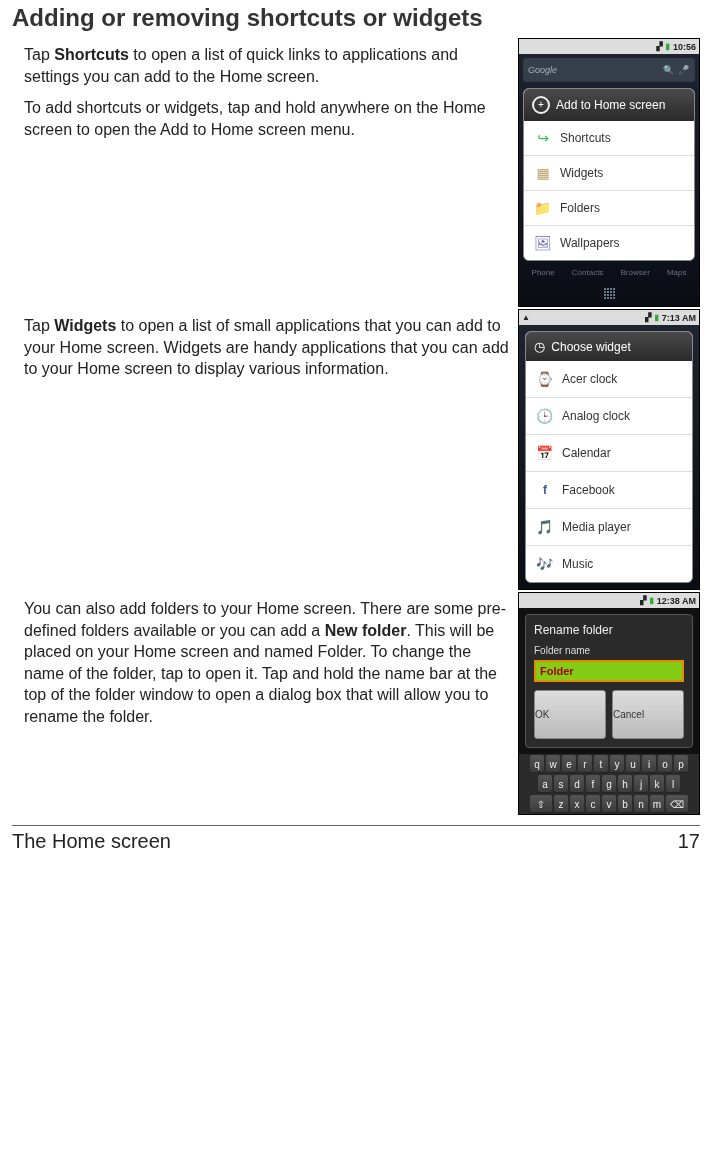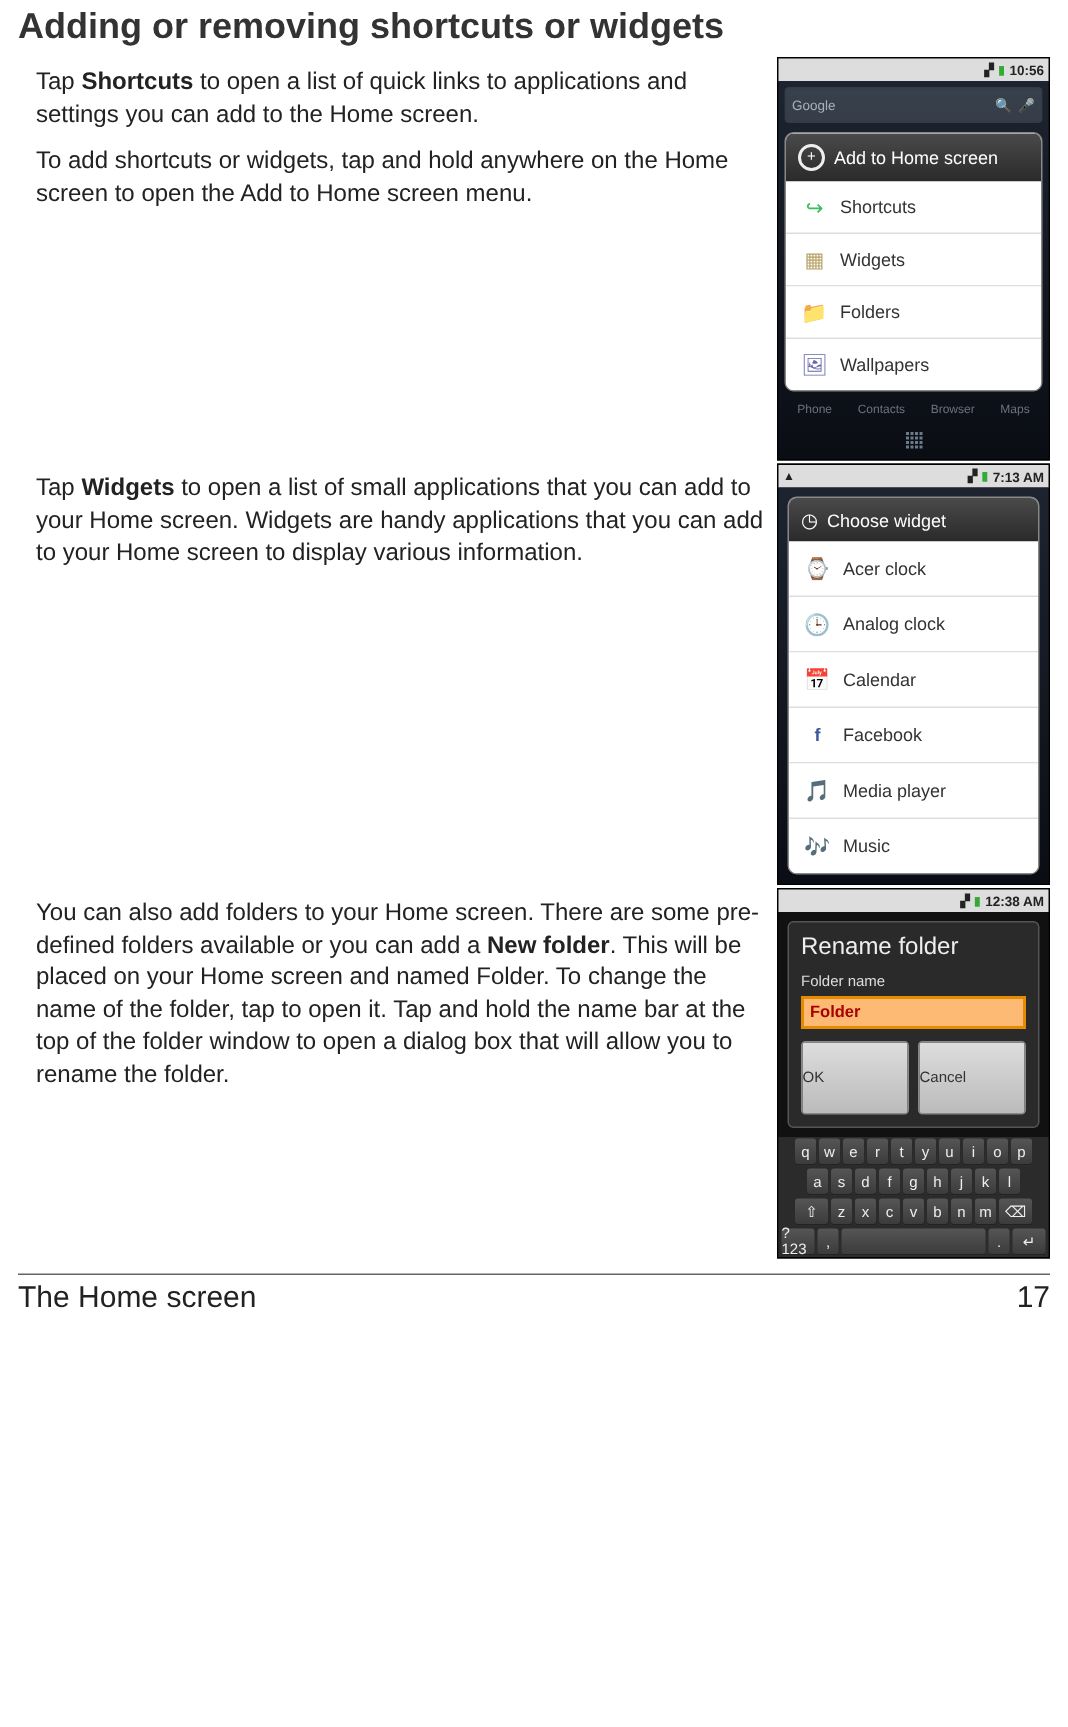--- a/index.html
+++ b/index.html
@@ -110,21 +110,21 @@
   }
   .grid-icon { display:grid; grid-template-columns:repeat(4,2px); grid-auto-rows:2px; gap:1px;}
   .grid-icon span{background:#6b7b8a;}
   
   .rf-panel {
     background:#2a2a2a; border:1px solid #555; border-radius:4px;
     padding:8px; margin:6px; color:#ddd;
   }
   .rf-panel .lbl{font-size:10px; margin-bottom:4px;}
   .rf-panel .inp{
-    background:#fdba74; color:#a00; border:2px solid #e68a00;
+    background:#84cc16; color:#a00; border:2px solid #e68a00;
     padding:3px 4px; font-size:11px; font-weight:bold;
   }
   .rf-btns{display:flex; gap:6px; margin-top:8px;}
   .rf-btn{
     flex:1; background:linear-gradient(#ddd,#bbb); border:1px solid #888;
     border-radius:3px; padding:18px 0; font-size:10px; color:#333;
   }
   .kbd{background:#2b2b2b;}
   .kbd-row{display:flex; justify-content:center; gap:2px; padding:1px 2px;}
   .key{
@@ -155,21 +155,21 @@
     <p>To add shortcuts or widgets, tap and hold anywhere on the Home screen to open the Add to Home screen menu.</p>
   </div>
   <div class="phone">
     <div class="statusbar">
       <span class="status-icon">▞</span>
       <span class="status-icon" style="color:#3a3">▮</span>
       <span>10:56</span>
     </div>
     <div class="darkbg">
       <div class="search-strip">
-        <span style="color:#a8b0b8;">Google</span>
+        <span style="color:#a8b0b8;font-style:italic">Google</span>
         <span style="flex:1"></span>
         <span>🔍</span>
         <span>🎤</span>
       </div>
       <div class="popup">
         <div class="popup-header">
           <span class="plus">+</span>
           <span>Add to Home screen</span>
         </div>
         <div class="popup-row">
@@ -274,21 +274,21 @@
     </p>
   </div>
   <div class="phone">
     <div class="statusbar">
       <span class="status-icon">▞</span>
       <span class="status-icon" style="color:#3a3">▮</span>
       <span>12:38 AM</span>
     </div>
     <div style="background:#111">
       <div class="rf-panel">
-        <div style="font-size:16px;margin-bottom:8px;color:#eee">Rename folder</div>
+        <div style="font-size:12px;margin-bottom:8px;color:#eee">Rename folder</div>
         <div class="lbl">Folder name</div>
         <div class="inp">Folder</div>
         <div class="rf-btns">
           <div class="rf-btn">OK</div>
           <div class="rf-btn">Cancel</div>
         </div>
       </div>
       <div class="kbd">
         <div class="kbd-row" id="kbd-r1">
             <div class="key">q</div>
@@ -317,27 +317,20 @@
             <div class="key wide">⇧</div>
             <div class="key">z</div>
             <div class="key">x</div>
             <div class="key">c</div>
             <div class="key">v</div>
             <div class="key">b</div>
             <div class="key">n</div>
             <div class="key">m</div>
             <div class="key wide">⌫</div>
           </div>
-        <div class="kbd-row" id="kbd-r4">
-            <div class="key wide">?123</div>
-            <div class="key">,</div>
-            <div class="key space"></div>
-            <div class="key">.</div>
-            <div class="key wide">↵</div>
-          </div>
       </div>
     </div>
   </div>
 </div>
 
 <div class="footer">
   <span>The Home screen</span>
   <span>17</span>
 </div>
 

